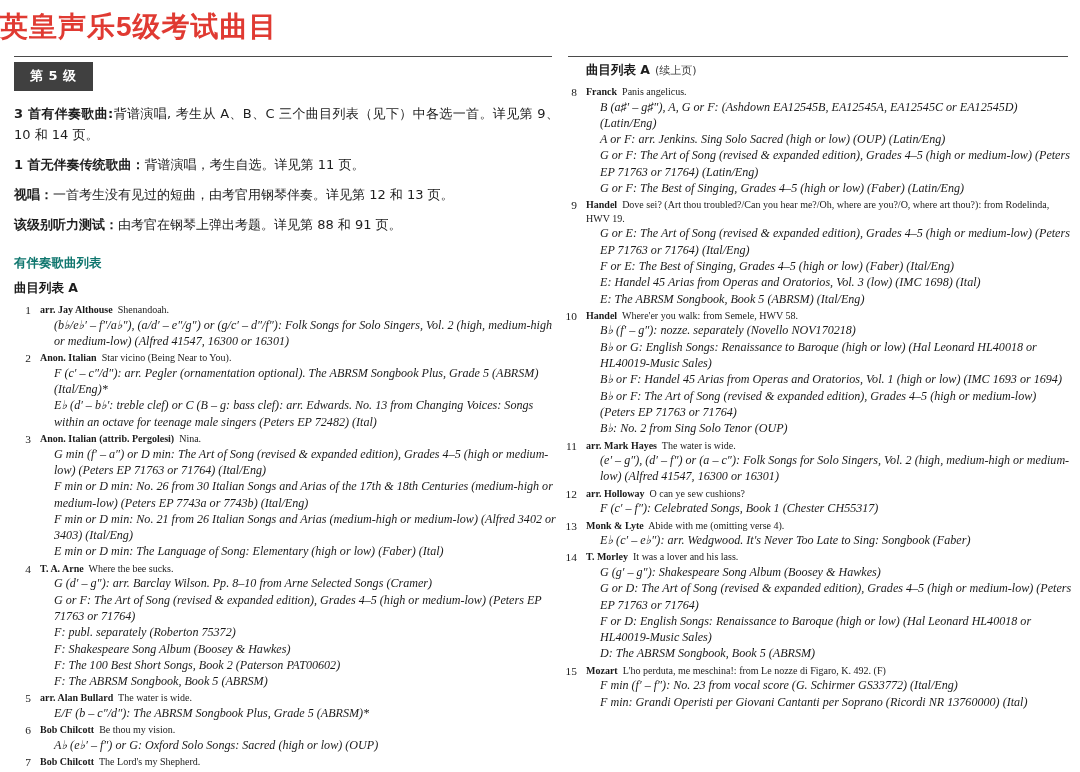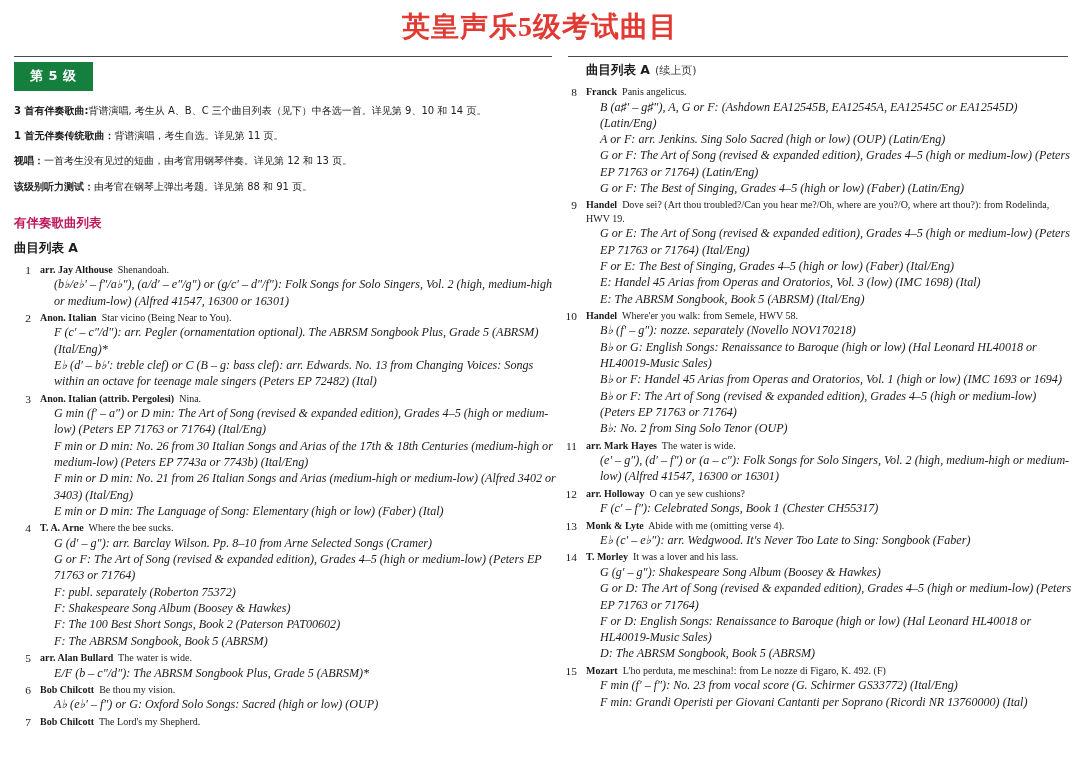--- a/index.html
+++ b/index.html
@@ -9,68 +9,67 @@
     font-family:"Liberation Serif", serif;
     color:#1a1a1a;
     overflow:hidden;
     position:relative;
   }
   .page{position:relative;width:1080px;height:772px;box-sizing:border-box;}
 
   
   .doc-title{
     position:absolute;left:0;top:8px;width:1080px;
-    text-align:center;
     color:#e03a32;
-    font-family:Liberation Serif, serif;
+    font-family:Liberation Sans, sans-serif;
     font-weight:700;
     font-size:28px;
     letter-spacing:1px;
     white-space:nowrap;
   }
 
   
   .rule{position:absolute;height:1px;background:#4a4a4a;top:56px;}
   .rule-left{left:14px;width:538px;}
   .rule-right{left:568px;width:500px;}
 
   
   .col{position:absolute;top:62px;}
   .col-left{left:14px;width:545px;}
   .col-right{left:560px;width:512px;}
 
   
   .grade-badge{
     display:inline-block;
-    background:#15803d;
+    background:#404040;
     color:#ffffff;
     font-family:"DejaVu Sans","Liberation Sans",sans-serif;
     font-weight:700;
     font-size:13px;
     padding:5px 16px 6px 16px;
     margin:0 0 12px 0;
     letter-spacing:.5px;
   }
 
   
   .cn-para{
     font-family:"DejaVu Sans","Liberation Sans",sans-serif;
-    font-size:10px;
+    font-size:13px;
     line-height:1.62;
     color:#1d1d1d;
     margin:0 0 9px 0;
     text-align:justify;
   }
   .cn-para b{font-weight:700;}
 
   .cn-heading{
     font-family:"DejaVu Sans","Liberation Sans",sans-serif;
     font-size:12.5px;
     font-weight:700;
-    color:#be185d;
+    color:#0f766e;
     margin:20px 0 8px 0;
   }
 
   .list-title{
     font-family:"DejaVu Sans","Liberation Sans",sans-serif;
     font-size:12.5px;
     font-weight:700;
     color:#1d1d1d;
     margin:0 0 6px 0;
   }

